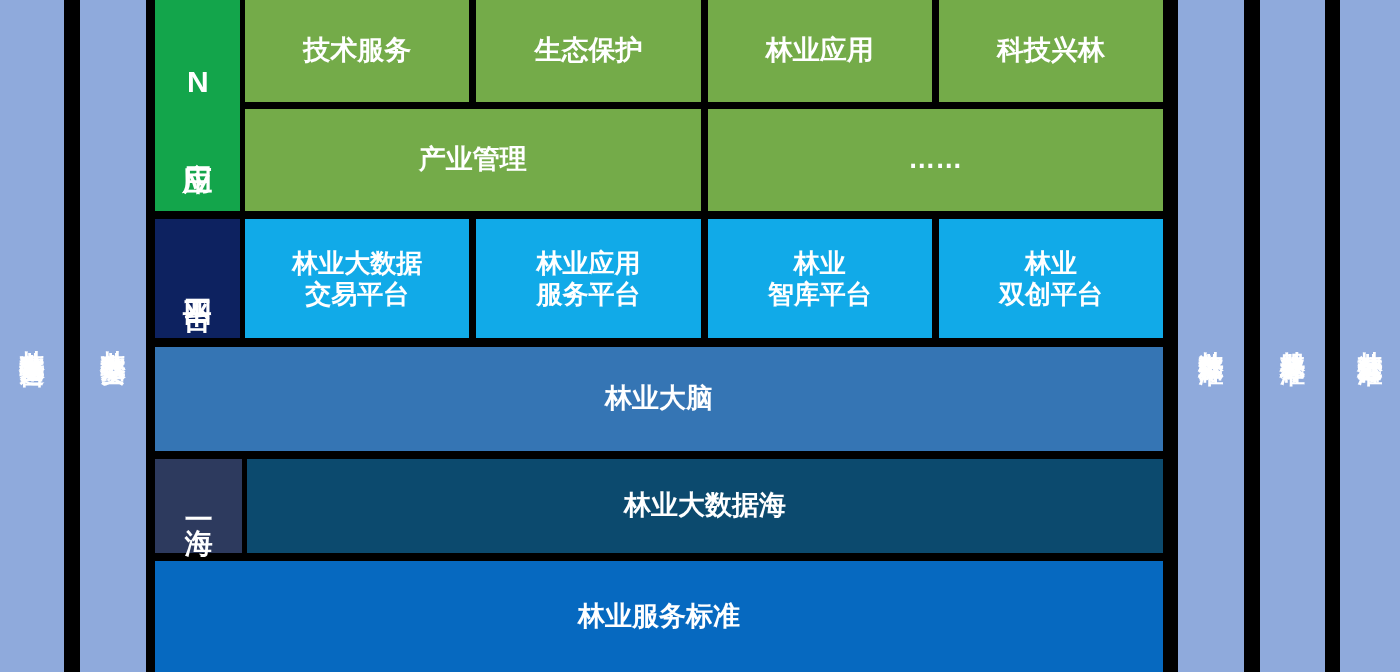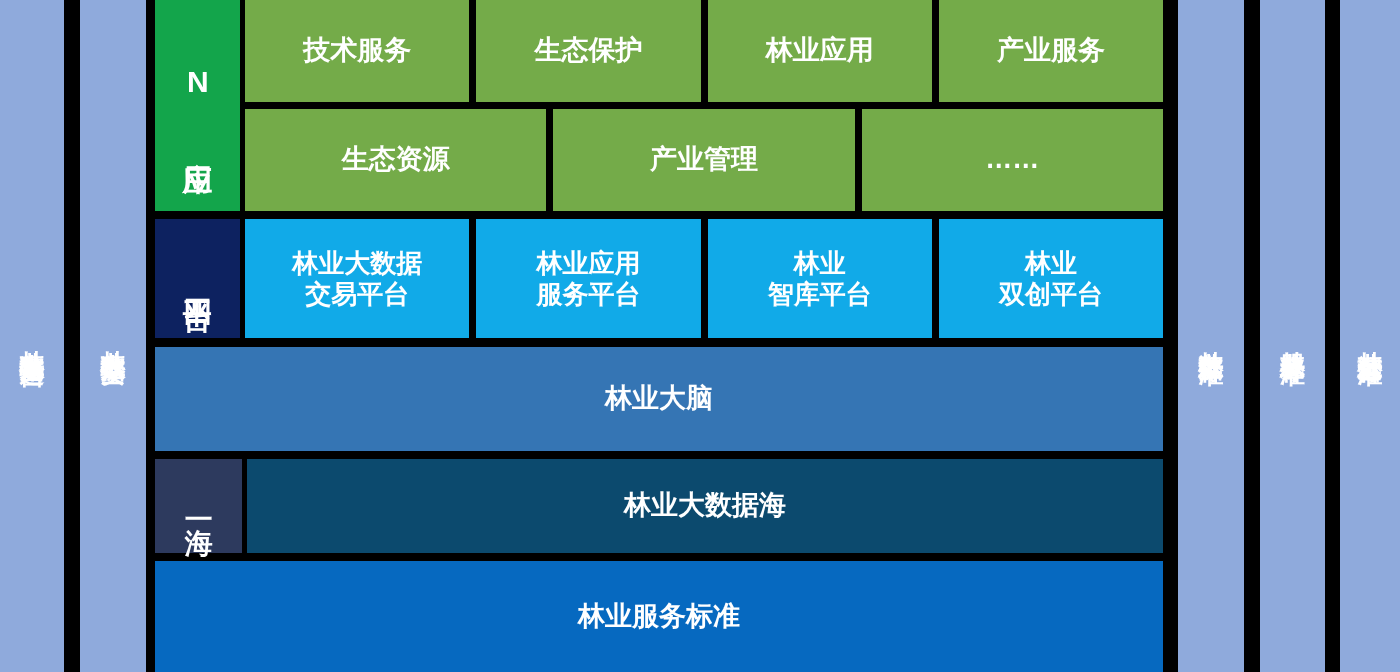--- a/index.html
+++ b/index.html
@@ -216,24 +216,23 @@
     <div class="row" id="row-apps">
       <div class="tag" id="apps-tag">
         <span class="tagtext two-line">N
 应用</span>
       </div>
       <div id="apps-grid">
         <div class="apps-line">
           <div class="cell app-box">技术服务</div>
           <div class="cell app-box">生态保护</div>
           <div class="cell app-box">林业应用</div>
-          <div class="cell app-box">产业服务</div>
+          <div class="cell app-box">科技兴林</div>
         </div>
         <div class="apps-line">
-          <div class="cell app-box">生态资源</div>
           <div class="cell app-box">产业管理</div>
           <div class="cell app-box">……</div>
         </div>
       </div>
     </div>
 
     <div class="row" id="row-platform">
       <div class="tag" id="platform-tag">
         <span class="tagtext">四平台</span>
       </div>

